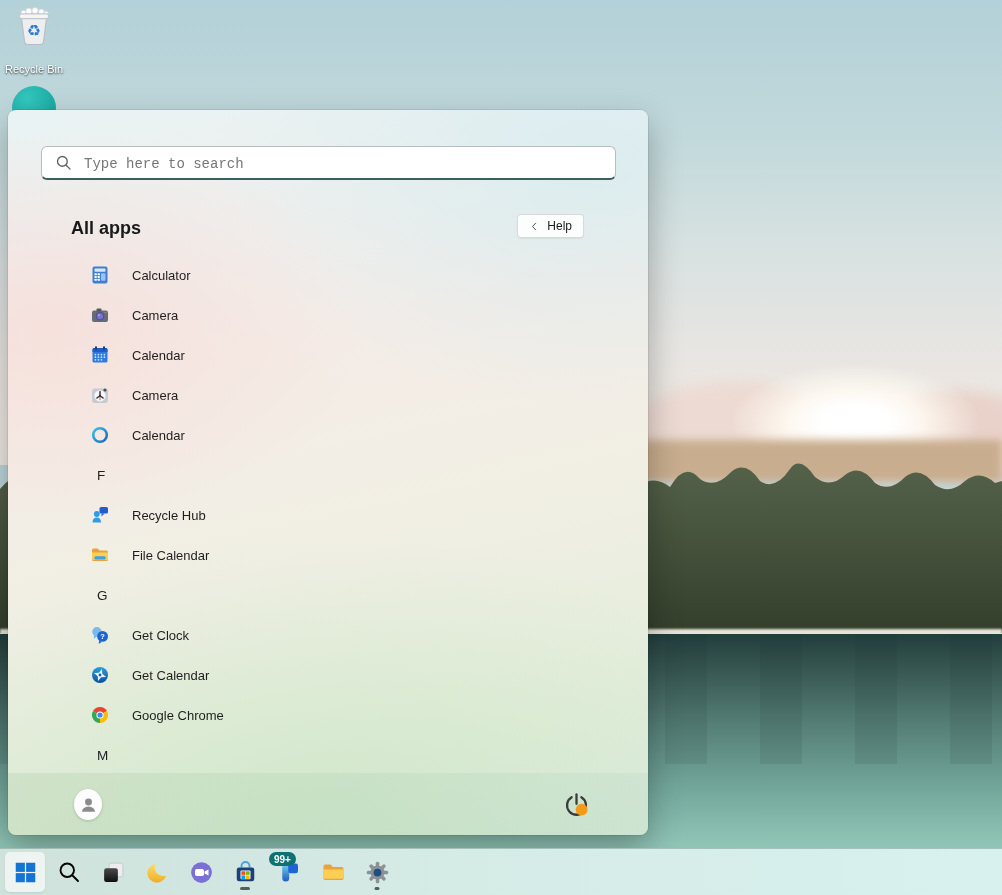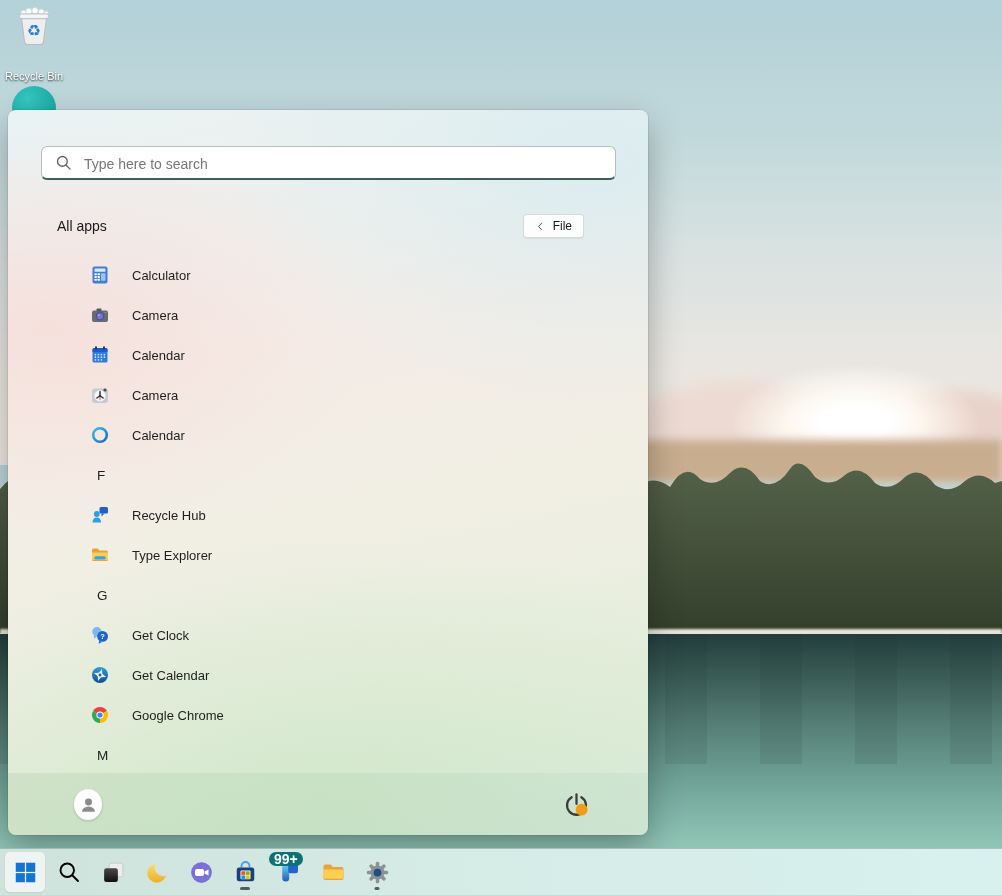--- a/index.html
+++ b/index.html
@@ -19,41 +19,41 @@
   .hills{position:absolute;left:600px;top:440px;width:402px;height:42px;background:#c8ad8e;filter:blur(4px);}
   .trees{position:absolute;left:0;top:455px;width:1002px;height:178px;}
   .shore{position:absolute;left:0;top:629px;width:100%;height:8px;background:#e7e3d6;filter:blur(1px);}
   .water{position:absolute;left:0;top:634px;width:100%;height:261px;
     background:linear-gradient(180deg,#223e3d 0%,#35544f 12%,#557f77 35%,#74a89c 60%,#8fc4b5 80%,#9dd0bf 100%);}
   .water::before{content:"";position:absolute;left:0;top:0;width:100%;height:130px;
     background:repeating-linear-gradient(90deg,rgba(25,45,40,0.10) 0 42px,rgba(25,45,40,0) 42px 95px);}
 
   
   .desktop-icon{position:absolute;left:4px;top:6px;width:60px;text-align:center;}
-  .desktop-icon .di-label{margin-top:18px;font-size:11px;color:#fff;text-shadow:0 1px 2px rgba(0,0,0,0.85);}
+  .desktop-icon .di-label{margin-top:11px;font-size:11px;color:#fff;text-shadow:0 1px 2px rgba(0,0,0,0.85);}
   .hidden-desktop-icon{position:absolute;left:12px;top:86px;width:44px;height:44px;border-radius:50%;
     background:radial-gradient(circle at 35% 30%,#35c8c0,#0f9d96);z-index:1;}
 
   
   .start-menu{position:absolute;left:8px;top:110px;width:640px;height:725px;border-radius:8px;overflow:hidden;z-index:2;
     box-shadow:0 14px 34px rgba(0,0,0,0.30),0 0 0 1px rgba(0,0,0,0.07);
     background:
       radial-gradient(ellipse 520px 320px at 6% 30%,rgba(249,214,209,0.55),transparent 62%),
       radial-gradient(ellipse 620px 380px at 92% 8%,rgba(208,236,242,0.65),transparent 62%),
       radial-gradient(ellipse 720px 420px at 50% 98%,rgba(197,228,193,0.55),transparent 68%),
       linear-gradient(168deg,#e9f3f4 0%,#f4ece7 34%,#f1efe4 58%,#e2edda 84%,#d9e9db 100%);}
   .search-box{position:absolute;left:33px;top:36px;width:575px;height:34px;background:#ffffff;
     border:1px solid #b9bdbd;border-bottom:2px solid #3a5f5d;border-radius:6px;box-sizing:border-box;}
   .search-box .sb-icon{position:absolute;left:13px;top:7px;width:18px;height:18px;color:#5f6368;}
   .search-box input{position:absolute;left:40px;top:0;width:520px;height:100%;border:none;outline:none;
-    background:transparent;font-size:14px;color:#0c4a6e;font-family:Liberation Sans, sans-serif;}
+    background:transparent;font-size:14px;color:#0c4a6e;font-family:Liberation Mono, monospace;}
   .search-box input::placeholder{color:#767676;}
 
   .menu-header{position:absolute;left:0;top:104px;width:100%;height:28px;}
-  .all-apps-title{position:absolute;left:49px;top:4px;font-size:14px;font-weight:400;color:#191919;}
+  .all-apps-title{position:absolute;left:63px;top:4px;font-size:18px;font-weight:700;color:#191919;}
   .back-button{position:absolute;right:64px;top:0;height:24px;padding:0 11px;display:flex;align-items:center;gap:7px;
     background:rgba(255,255,255,0.88);border:1px solid rgba(0,0,0,0.14);border-radius:4px;font-size:12px;color:#1b1b1b;
     box-shadow:0 1px 1px rgba(0,0,0,0.06);cursor:default;font-family:"Liberation Sans",sans-serif;}
   .back-button .bb-icon{width:11px;height:11px;color:#3c3c3c;}
 
   .app-list{position:absolute;left:16px;top:145px;width:100%;}
   .app-row{height:40px;display:flex;align-items:center;padding-left:66px;}
   .app-row .app-icon{width:20px;height:20px;margin-right:22px;flex:0 0 20px;}
   .app-row .app-label{font-size:13px;color:#1f1f1f;}
   .section-row{height:40px;display:flex;align-items:center;padding-left:73px;}
@@ -71,21 +71,21 @@
 
   
   .taskbar{position:absolute;left:0;bottom:0;width:100%;height:47px;z-index:3;
     background:linear-gradient(90deg,#cfe2dc 0%,#d5ebe6 45%,#d8f1ef 100%);
     border-top:1px solid rgba(122,155,152,0.55);box-sizing:border-box;
     display:flex;align-items:center;padding-left:5px;gap:4px;}
   .tb-btn{position:relative;width:40px;height:40px;border:none;background:transparent;border-radius:5px;
     display:flex;align-items:center;justify-content:center;}
   .tb-btn.active{background:rgba(255,255,255,0.62);box-shadow:0 1px 2px rgba(0,0,0,0.08);}
   .tb-btn svg{width:25px;height:25px;}
-  .tb-badge{position:absolute;top:0px;left:0px;background:#0f7173;color:#fff;font-size:14px;font-weight:700;
+  .tb-badge{position:absolute;top:0px;left:0px;background:#0f7173;color:#fff;font-size:10px;font-weight:700;
     padding:1.5px 5px;border-radius:9px;line-height:11px;}
   .tb-indicator{position:absolute;bottom:2px;left:50%;transform:translateX(-50%);height:3px;border-radius:2px;background:#50605f;}
   .tb-indicator.pill{width:10px;}
   .tb-indicator.dot{width:5px;}
 
   .svg-defs{position:absolute;width:0;height:0;overflow:hidden;}
 </style>
 </head>
 <body>
 
@@ -312,21 +312,21 @@
         </svg>
       <input type="text" placeholder="Type here to search" style="">
     </div>
 
     <div class="menu-header">
       <div class="all-apps-title">All apps</div>
       <button class="back-button">
         <svg class="bb-icon">
             <use href="#chevron-left-icon"></use>
           </svg>
-        <span>File</span>
+        <span>Help</span>
       </button>
     </div>
 
     <div class="app-list">
   <div class="app-row">
     <svg class="app-icon">
             <use href="#calculator-icon"></use>
           </svg>
     <span class="app-label">Calculator</span>
   </div>
@@ -367,21 +367,21 @@
     <svg class="app-icon">
             <use href="#feedback-hub-icon"></use>
           </svg>
     <span class="app-label">Recycle Hub</span>
   </div>
 
   <div class="app-row">
     <svg class="app-icon">
             <use href="#file-explorer-icon"></use>
           </svg>
-    <span class="app-label">Type Explorer</span>
+    <span class="app-label">File Calendar</span>
   </div>
 
   <div class="section-row">
     <span class="section-label">G</span>
   </div>
 
   <div class="app-row">
     <svg class="app-icon">
             <use href="#get-help-icon"></use>
           </svg>

